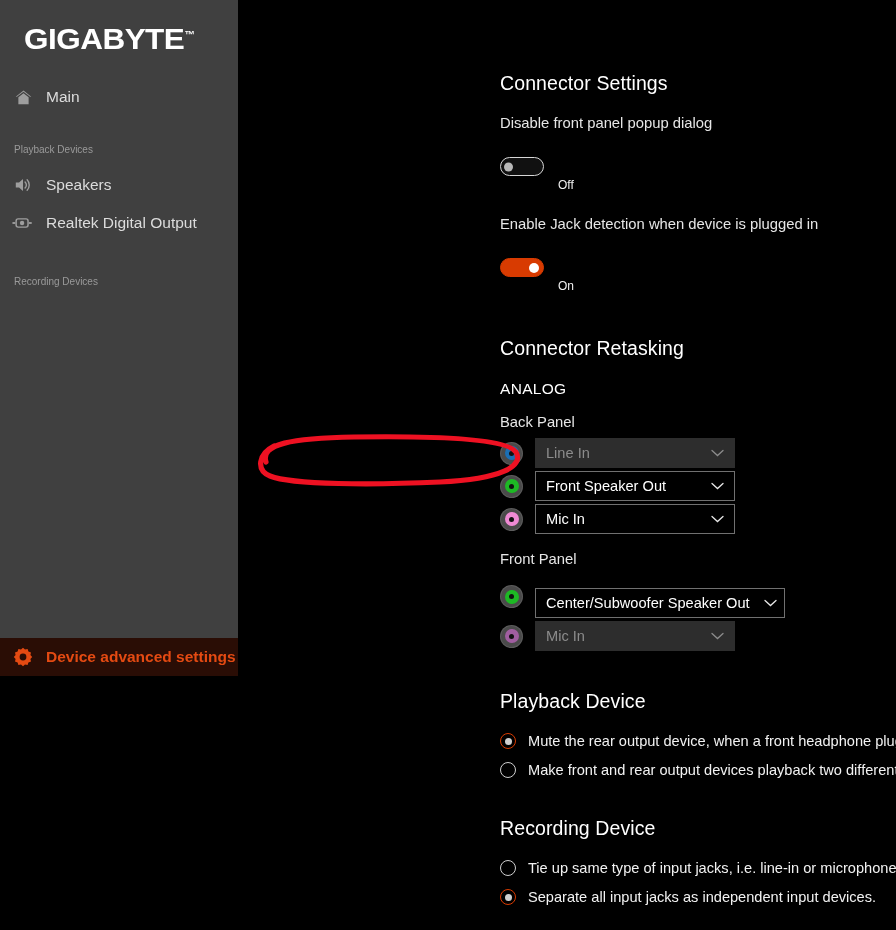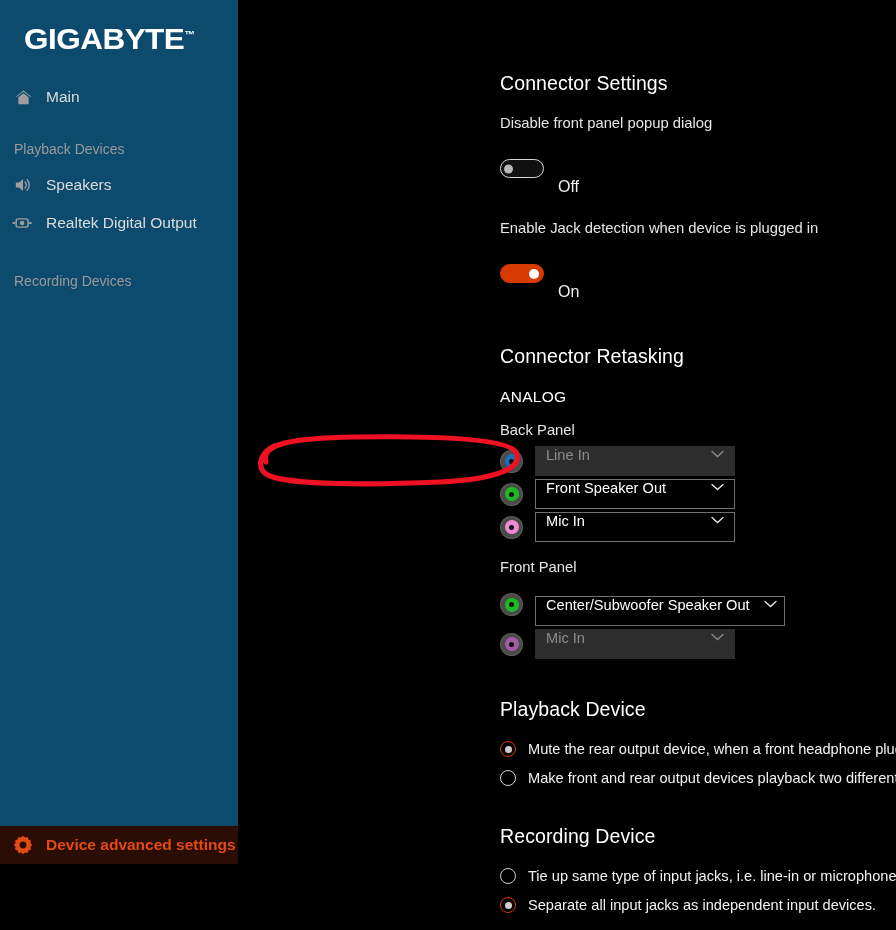--- a/index.html
+++ b/index.html
@@ -7,22 +7,22 @@
     width: 896px; height: 930px;
     background: #000000;
     font-family: "Liberation Sans", sans-serif;
     overflow: hidden;
   }
   .app { position: relative; width: 896px; height: 930px; background: #000; display: flex; }
 
   
   .sidebar {
     position: relative;
-    width: 238px; height: 864px;
-    background: #0c4a6e;
+    width: 238px; height: 676px;
+    background: #404040;
     flex: 0 0 238px;
   }
   .logo {
     position: absolute; left: 24px; top: 22px;
     color: #ffffff;
     font-family: "Liberation Sans", sans-serif;
     font-weight: bold;
     font-size: 30px;
     letter-spacing: -0.5px;
     transform: scaleX(1.05);
@@ -43,21 +43,21 @@
     flex: 0 0 30px;
   }
   .nav-item .lbl {
     margin-left: 8px;
     color: #dcdcdc;
     font-size: 15.5px;
     white-space: nowrap;
   }
   .nav-group {
     color: #9a9a9a;
-    font-size: 14px;
+    font-size: 10px;
     padding-left: 14px;
     height: 34px;
     display: flex; align-items: center;
   }
   .spacer-sm { height: 16px; }
   .spacer-md { height: 22px; }
 
   .nav-bottom { position: absolute; left: 0; bottom: 0; width: 238px; }
   .nav-item.selected { background: #2a0d05; font-weight: bold; }
   .nav-item.selected .lbl { color: #e44a12; }
@@ -115,21 +115,21 @@
   .switch.on { background: #d83b01; border: 1.6px solid #d83b01; }
   .switch.on .knob {
     position: absolute; right: 4px; top: 50%;
     transform: translateY(-50%);
     width: 10px; height: 10px; border-radius: 50%;
     background: #ffffff;
   }
   .switch-state {
     margin-left: 14px;
     color: #f0f0f0;
-    font-size: 16px;
+    font-size: 12px;
     margin-top: 37px;
   }
 
   
   .jack-row { display: flex; align-items: center; margin-bottom: 3px; position: relative; }
   .jack {
     width: 23px; height: 23px; border-radius: 50%;
     flex: 0 0 23px;
     display: flex; align-items: center; justify-content: center;
     margin-right: 12px;
@@ -137,21 +137,21 @@
   }
   .jack .inner {
     width: 14px; height: 14px; border-radius: 50%;
     display: flex; align-items: center; justify-content: center;
   }
   .jack .hole { width: 5px; height: 5px; border-radius: 50%; background: #111; }
 
   .dropdown {
     position: relative;
     height: 30px;
-    display: flex; align-items: flex-start;
+    display: flex; align-items: center;
     padding: 0 10px;
     cursor: pointer;
     font-size: 14.6px;
     color: #ffffff;
   }
   .dropdown.enabled { background: #000000; border: 1px solid #707070; }
   .dropdown.disabled { background: #2d2d2d; border: 1px solid #2d2d2d; color: #8c8c8c; cursor: default; }
   .dropdown .dd-text { flex: 1 1 auto; white-space: nowrap; }
   .dropdown .chev {
     margin-left: 14px;

